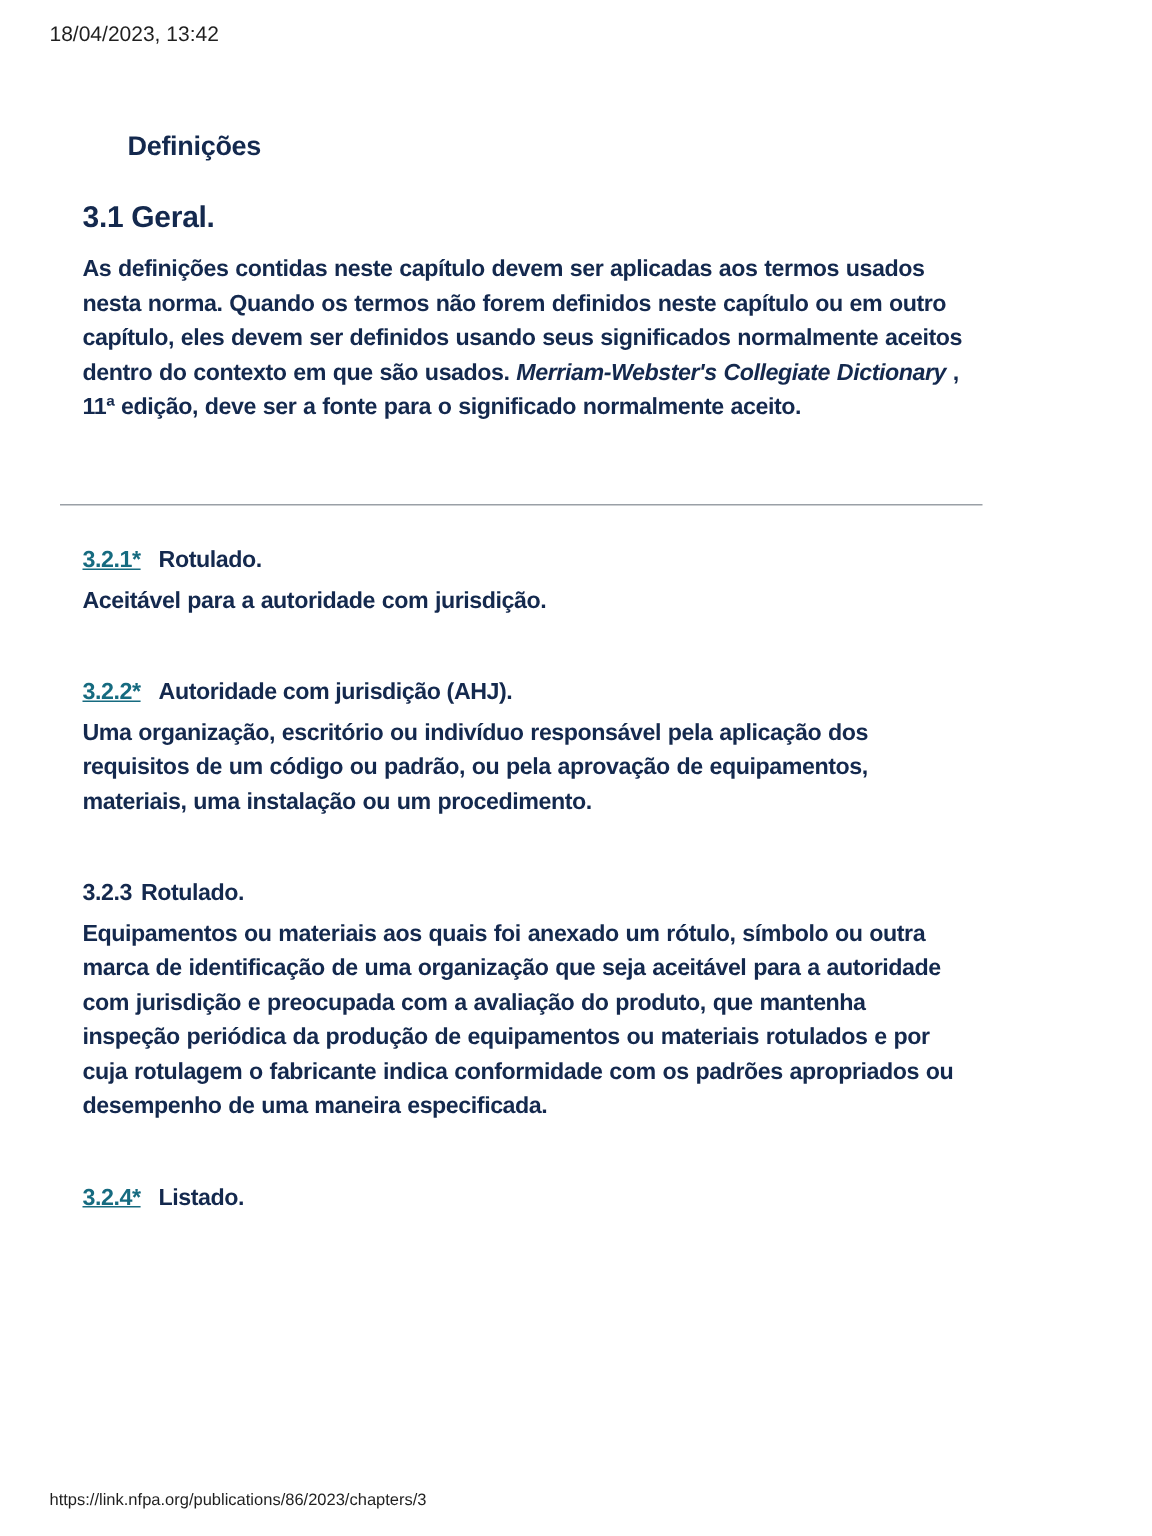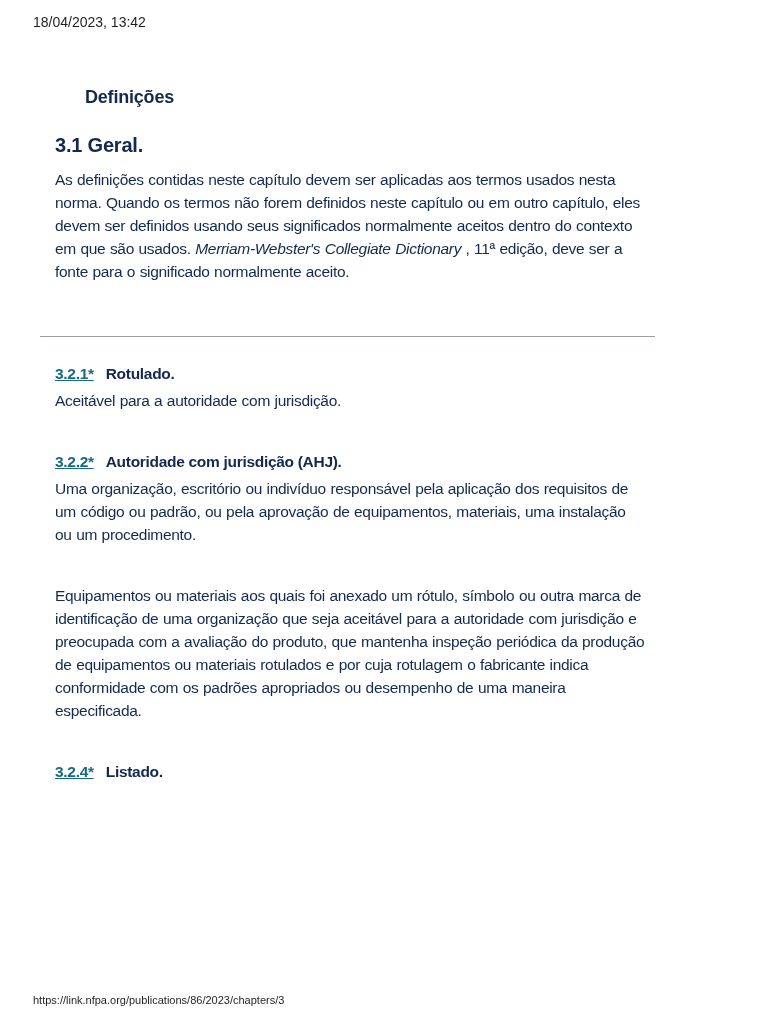--- a/index.html
+++ b/index.html
@@ -51,21 +51,21 @@
   h2.section-heading {
     font-size: 20px;
     font-weight: 700;
     letter-spacing: -0.2px;
   }
   .h-31 { margin-top: 26px; }
   .h-32 { margin-top: 54px; }
 
   .body-text {
     font-size: 15.5px;
-    font-weight: 400;
+    font-weight: 700;
     line-height: 23px;
     letter-spacing: -0.3px;
     word-spacing: 0.5px;
   }
   .p-31 { margin-top: 11px; }
   .body-text .italic { font-style: italic; }
 
   .divider {
     border: none;
     border-top: 1px solid #9aa0a6;
@@ -110,20 +110,21 @@
     <div class="def-ref-line"><a href="#" class="def-link">3.2.1*</a><span>Rotulado.</span></div>
     <div class="body-text def-body">Aceitável para a autoridade com jurisdição.</div>
   </div>
 
   <div class="def-item">
     <div class="def-ref-line"><a href="#" class="def-link">3.2.2*</a><span>Autoridade com jurisdição (AHJ).</span></div>
     <div class="body-text def-body">Uma organização, escritório ou indivíduo responsável pela aplicação dos requisitos de um código ou padrão, ou pela aprovação de equipamentos, materiais, uma instalação ou um procedimento.</div>
   </div>
 
   <div class="def-item">
+    <div class="def-ref-line"><span class="def-ref-plain">3.2.3</span><span>Rotulado.</span></div>
     <div class="body-text def-body">Equipamentos ou materiais aos quais foi anexado um rótulo, símbolo ou outra marca de identificação de uma organização que seja aceitável para a autoridade com jurisdição e preocupada com a avaliação do produto, que mantenha inspeção periódica da produção de equipamentos ou materiais rotulados e por cuja rotulagem o fabricante indica conformidade com os padrões apropriados ou desempenho de uma maneira especificada.</div>
   </div>
 
   <div class="def-item">
     <div class="def-ref-line"><a href="#" class="def-link">3.2.4*</a><span>Listado.</span></div>
   </div>
 
 </div>
 
 <div class="print-footer">

